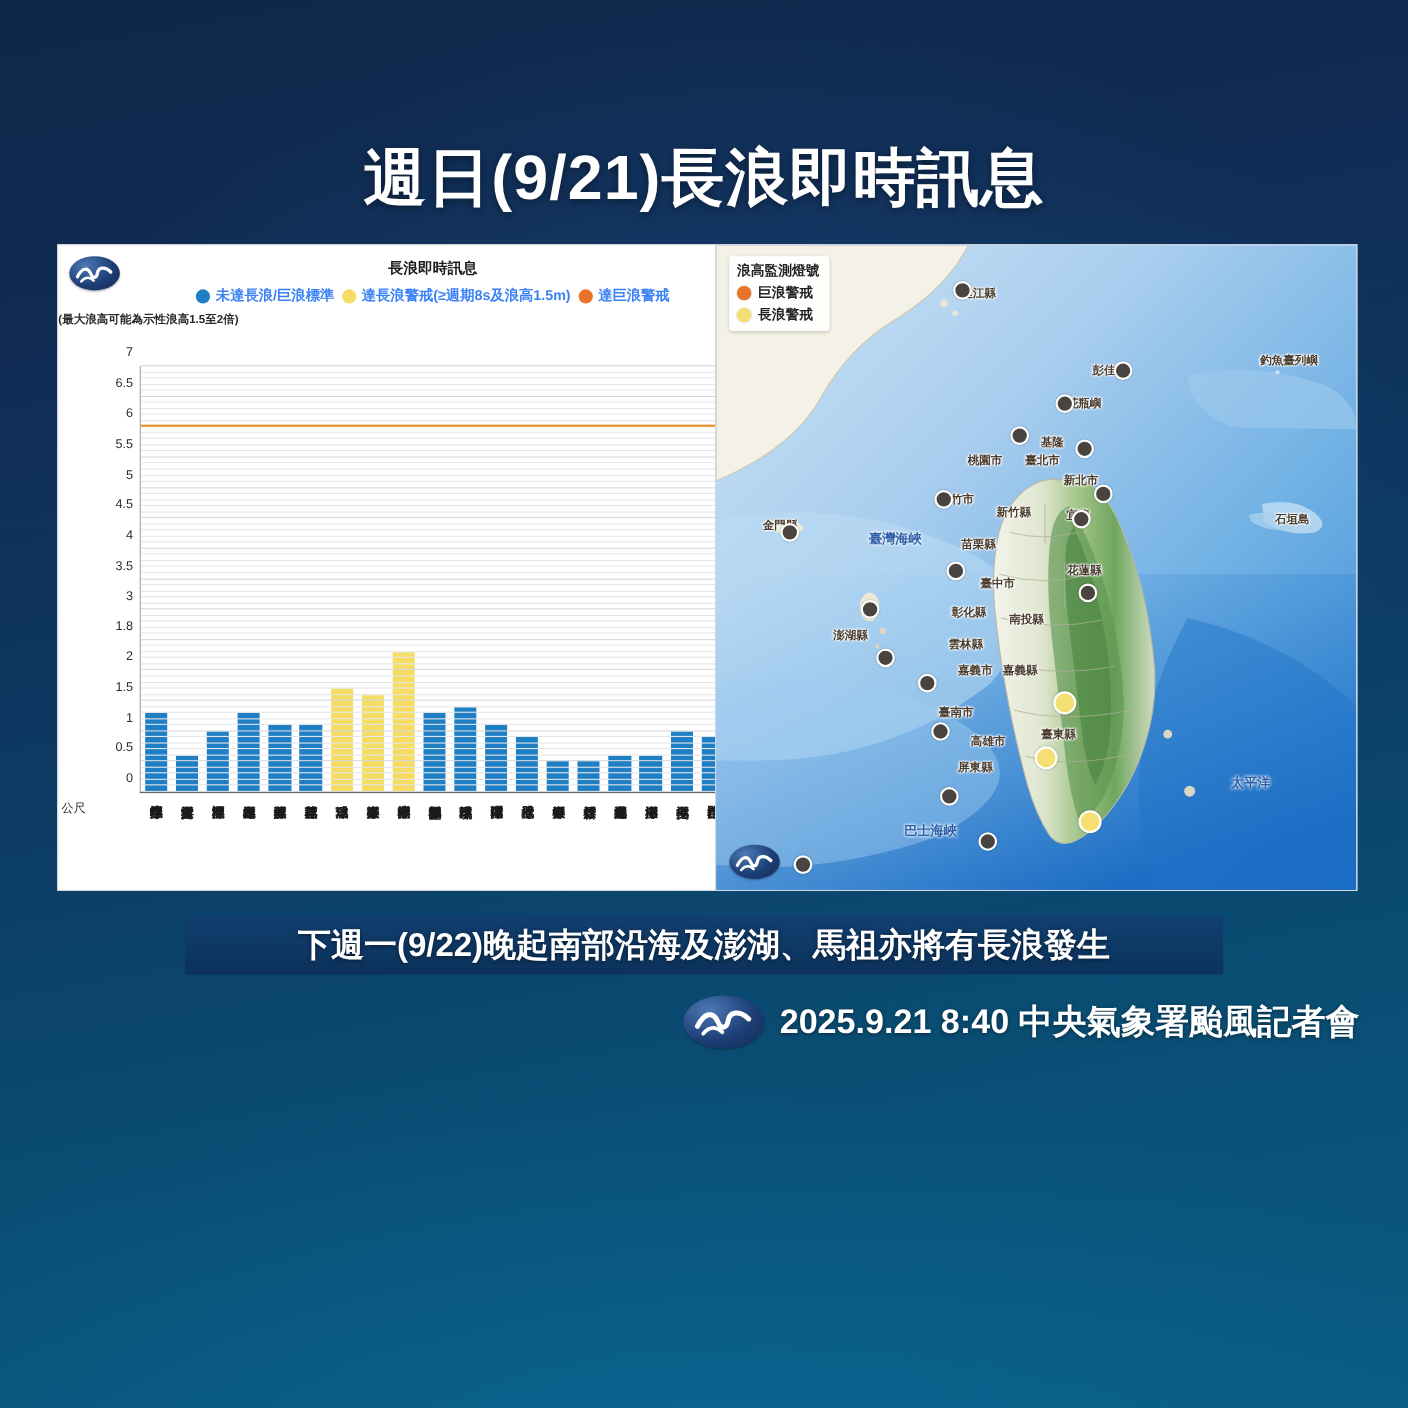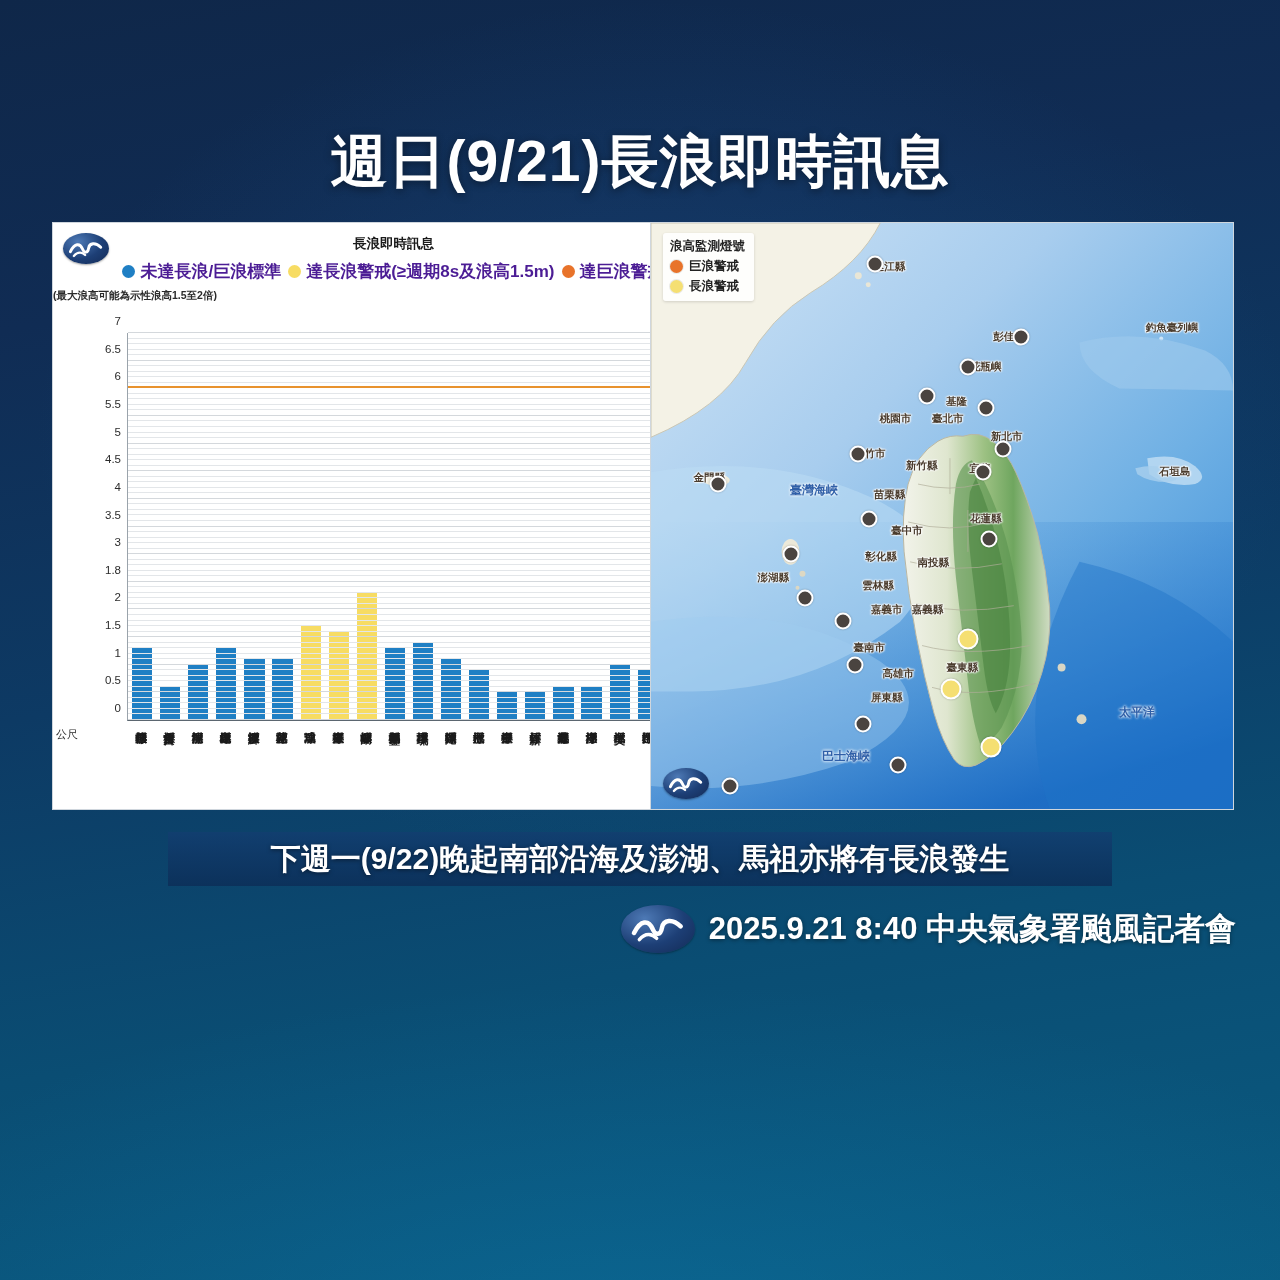--- a/index.html
+++ b/index.html
@@ -56,21 +56,21 @@
   }
   .chart-sub{
     font-size:15px;font-weight:bold;color:#1b1b1b;margin-top:2px;line-height:1.3;
   }
   .legend{
     display:flex;align-items:center;justify-content:center;gap:7px;
     margin-top:7px;flex-wrap:nowrap;
   }
   .legend-item{display:flex;align-items:center;gap:5px;white-space:nowrap;}
   .legend-dot{width:13px;height:13px;border-radius:50%;flex:none;}
-  .legend-label{font-size:17px;font-weight:bold;color:#4c1d95;}
+  .legend-label{font-size:13px;font-weight:bold;color:#3b82f6;}
   .chart-note{
     text-align:left;font-size:10.5px;font-weight:bold;color:#2a2a2a;
     margin:6px 14px 0 0;
   }
 
   
   .plot-wrap{position:absolute;left:0;right:0;top:96px;bottom:0;}
   .plot{
     position:absolute;left:74px;right:16px;top:14px;height:388px;
     border-left:1px solid #9aa3ab;border-bottom:1px solid #5b6670;
@@ -527,21 +527,21 @@
         </div>
     </div>
 
     <div id="map-labels">
         <div class="map-label" style="left: 41%; top: 7.5%;">連江縣</div>
         <div class="map-label" style="left: 61.5%; top: 19.5%;">彭佳嶼</div>
         <div class="map-label" style="left: 57.5%; top: 24.5%;">花瓶嶼</div>
         <div class="map-label" style="left: 52.5%; top: 30.5%;">基隆</div>
         <div class="map-label" style="left: 42%; top: 33.5%;">桃園市</div>
         <div class="map-label" style="left: 51%; top: 33.5%;">臺北市</div>
-        <div class="map-label" style="left: 57%; top: 36.5%; margin-left: 24px;">新北市</div>
+        <div class="map-label" style="left: 57%; top: 36.5%;">新北市</div>
         <div class="map-label" style="left: 38.5%; top: 39.5%;">竹市</div>
         <div class="map-label" style="left: 46.5%; top: 41.5%; font-family: Liberation Mono, monospace;">新竹縣</div>
         <div class="map-label" style="left: 56.5%; top: 42%;">宜蘭</div>
         <div class="map-label" style="left: 41%; top: 46.5%;">苗栗縣</div>
         <div class="map-label" style="left: 44%; top: 52.5%;">臺中市</div>
         <div class="map-label" style="left: 57.5%; top: 50.5%;">花蓮縣</div>
         <div class="map-label" style="left: 39.5%; top: 57%;">彰化縣</div>
         <div class="map-label" style="left: 48.5%; top: 58%;">南投縣</div>
         <div class="map-label" style="left: 39%; top: 62%;">雲林縣</div>
         <div class="map-label" style="left: 40.5%; top: 66%;">嘉義市</div>

